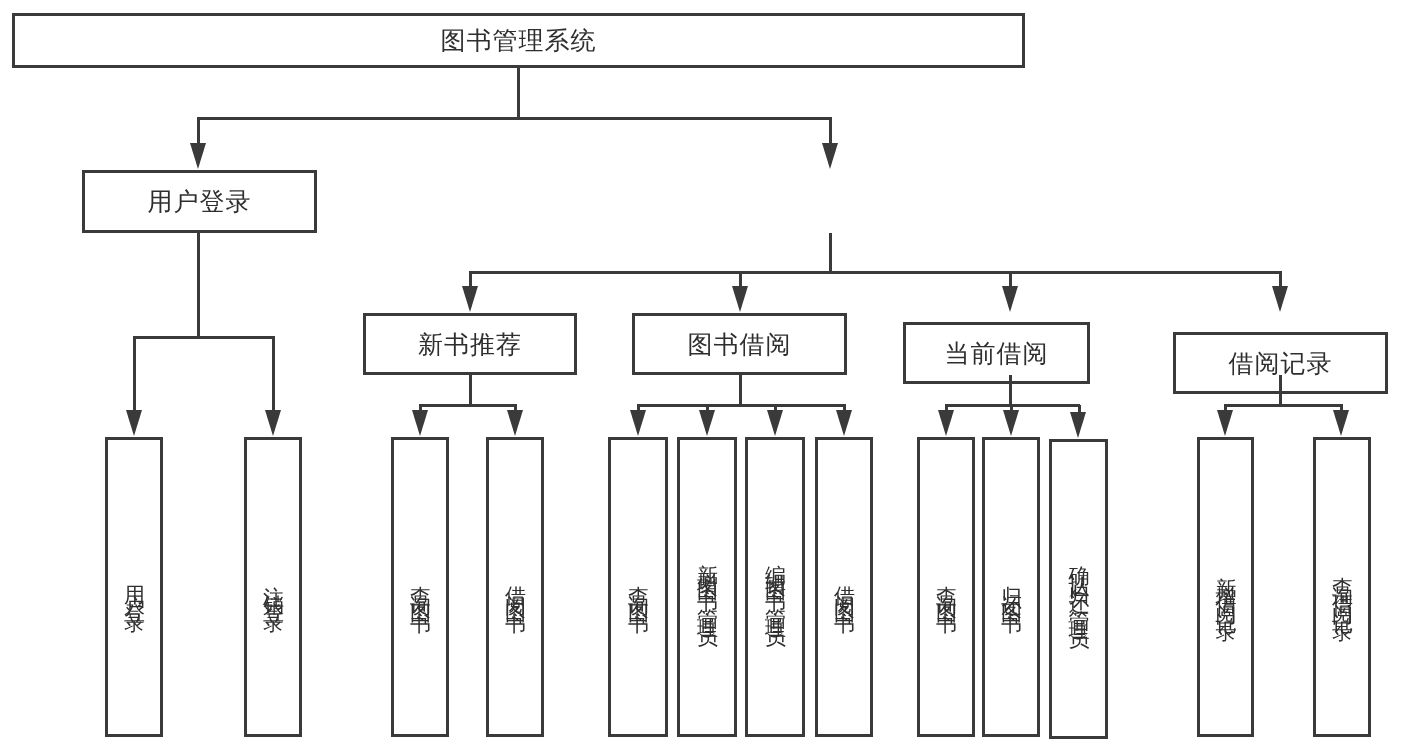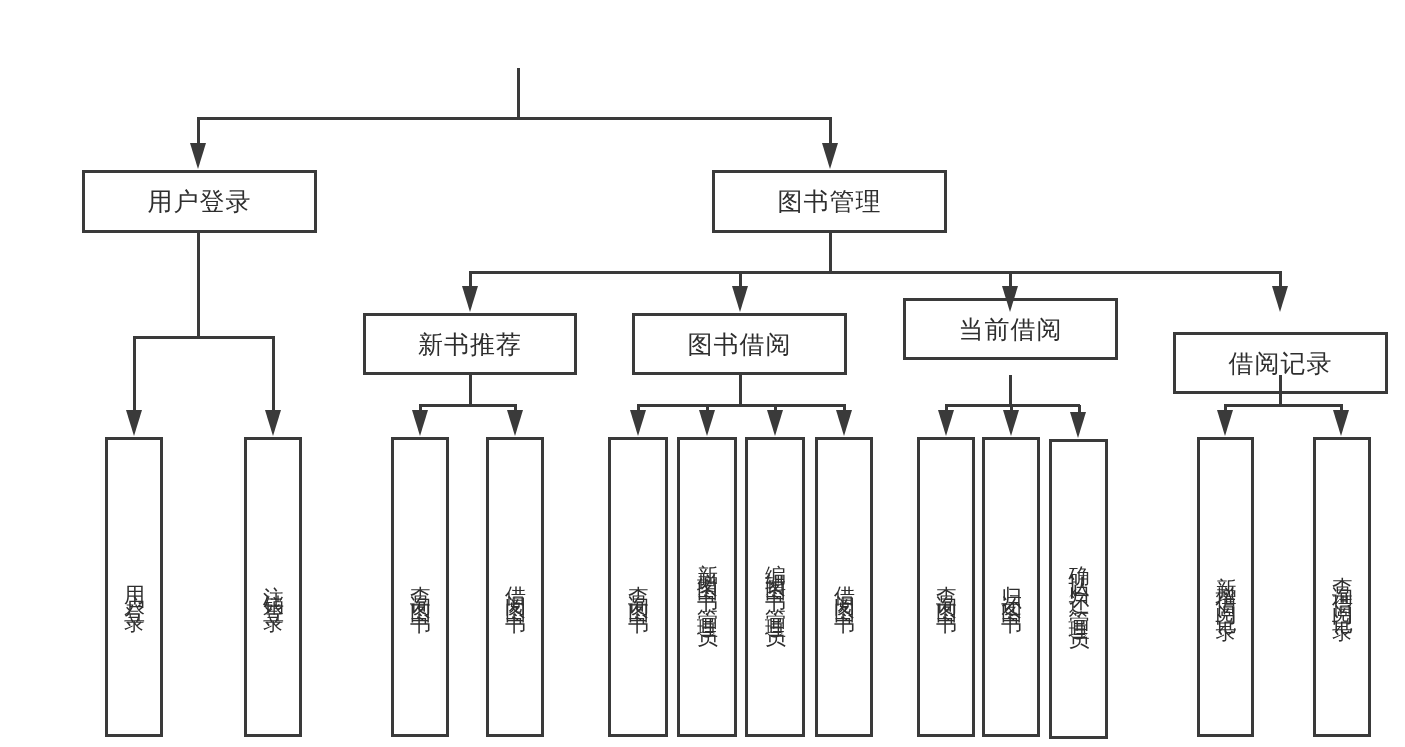--- a/index.html
+++ b/index.html
@@ -47,38 +47,38 @@
     color:rgba(143,143,143,0.85);
     text-shadow:1px 1px 0 rgba(255,255,255,0.9);
     white-space:nowrap;
   }
 </style>
 </head>
 <body>
 
 <div id="canvas">
 
+  <div class="node hnode" style="left:12px;top:13px;width:1013px;height:55px;">
+    <span>图书管理系统</span>
+  </div>
 
   <div class="node hnode" style="left:82px;top:170px;width:235px;height:63px;">
     <span>用户登录</span>
   </div>
 
-  <div class="node hnode" style="left:712px;top:170px;width:235px;height:63px;">
-    <span>图书管理</span>
-  </div>
 
   <div class="node hnode" style="left:363px;top:313px;width:214px;height:62px;">
     <span>新书推荐</span>
   </div>
 
   <div class="node hnode" style="left:632px;top:313px;width:215px;height:62px;">
     <span>图书借阅</span>
   </div>
 
-  <div class="node hnode" style="left:903px;top:298px;width:215px;height:62px;align-items:center;">
+  <div class="node hnode" style="left:903px;top:322px;width:187px;height:62px;align-items:center;">
     <span>当前借阅</span>
   </div>
 
   <div class="node hnode" style="left:1173px;top:332px;width:215px;height:62px;">
     <span>借阅记录</span>
   </div>
 
   <div class="node vnode" style="left:105px;top:437px;width:58px;height:300px;">
     <span class="vtext">用户登录</span>
   </div>

